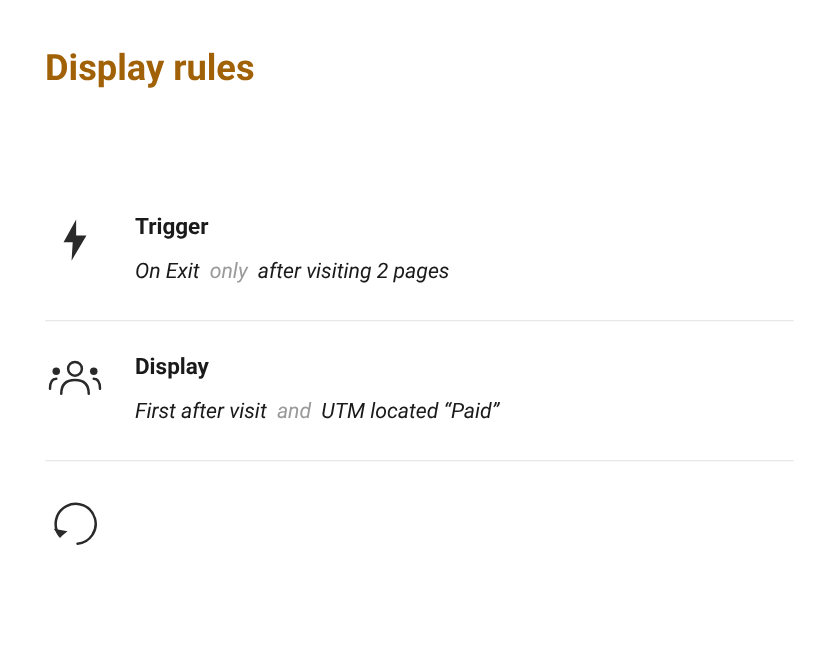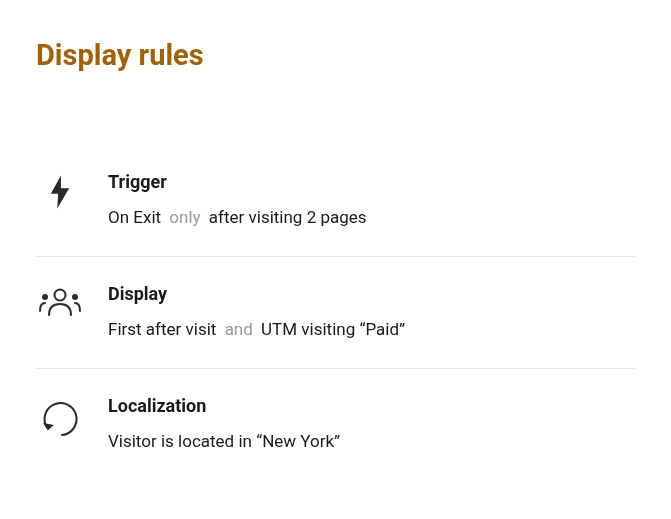--- a/index.html
+++ b/index.html
@@ -47,20 +47,21 @@
     .rule-title {
       font-size: 18px;
       font-weight: 700;
       color: #1a1a1a;
       margin-bottom: 14px;
     }
     .rule-desc {
       font-size: 17px;
       color: #1a1a1a;
       line-height: 1.4;
+      font-style: italic;
     }
     .rule-connector {
       color: #9a9a9a;
       margin: 0 4px;
     }
   </style>
 </head>
 <body>
 
 <div class="container">
@@ -91,33 +92,27 @@
         <path d="M2 24 C2 18 4 16 7 16" stroke="#2a2a2a" stroke-width="2" fill="none" stroke-linecap="round"></path>
         <circle cx="37" cy="10" r="3" fill="#2a2a2a"></circle>
         <path d="M42 24 C42 18 40 16 37 16" stroke="#2a2a2a" stroke-width="2" fill="none" stroke-linecap="round"></path>
       </svg>
     </div>
     <div class="rule-content">
       <div class="rule-title">Display</div>
       <div class="rule-desc">
         <span>First after visit</span>
         <span class="rule-connector">and</span>
-        <span>UTM visiting “Paid”</span>
+        <span>UTM located “Paid”</span>
       </div>
     </div>
   </div>
 
   <div class="rule-item">
     <div class="rule-icon">
       <svg width="40" height="40" viewBox="0 0 40 40" fill="none">
         <path d="M8 30 A 16 16 0 1 1 22 36" stroke="#2a2a2a" stroke-width="2" fill="none" stroke-linecap="round"></path>
         <path d="M3 24 L8 31 L14 26" fill="#2a2a2a"></path>
       </svg>
     </div>
-    <div class="rule-content">
-      <div class="rule-title">Localization</div>
-      <div class="rule-desc">
-        <span>Visitor is located in “New York”</span>
-      </div>
-    </div>
   </div>
 
 </div>
 
 </body></html>

